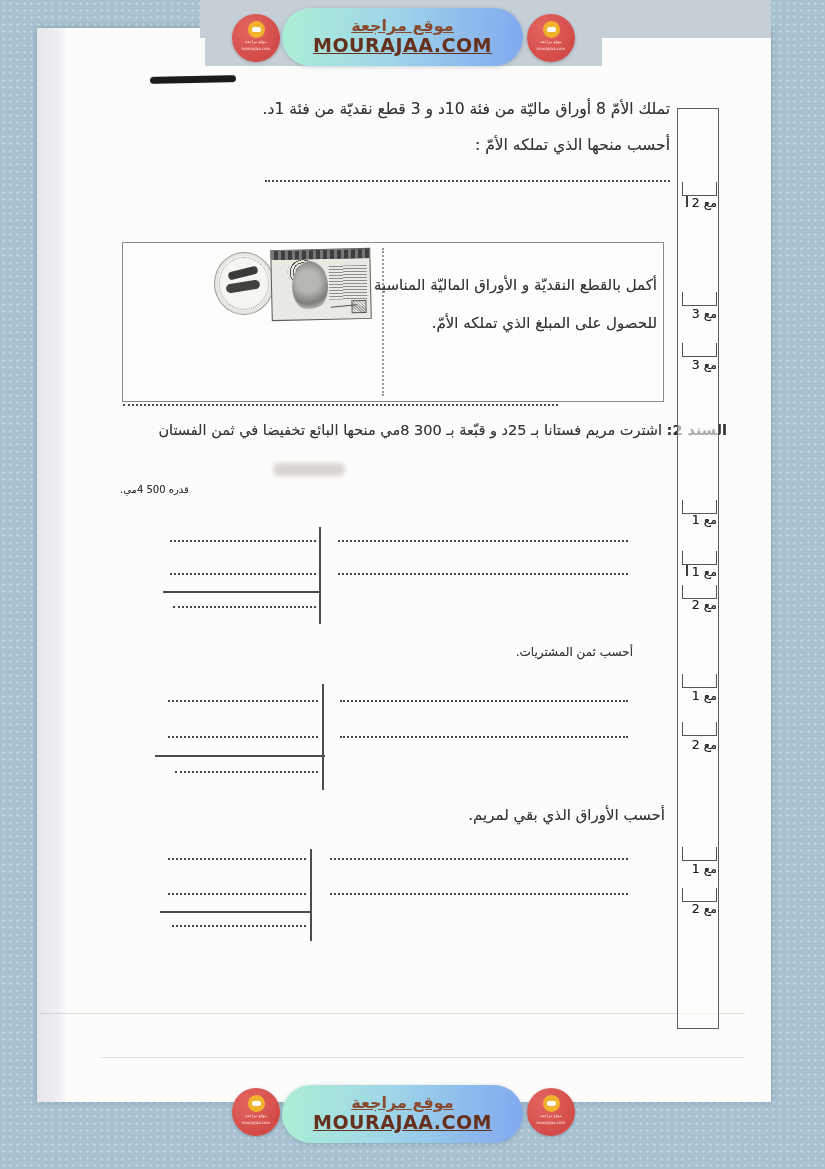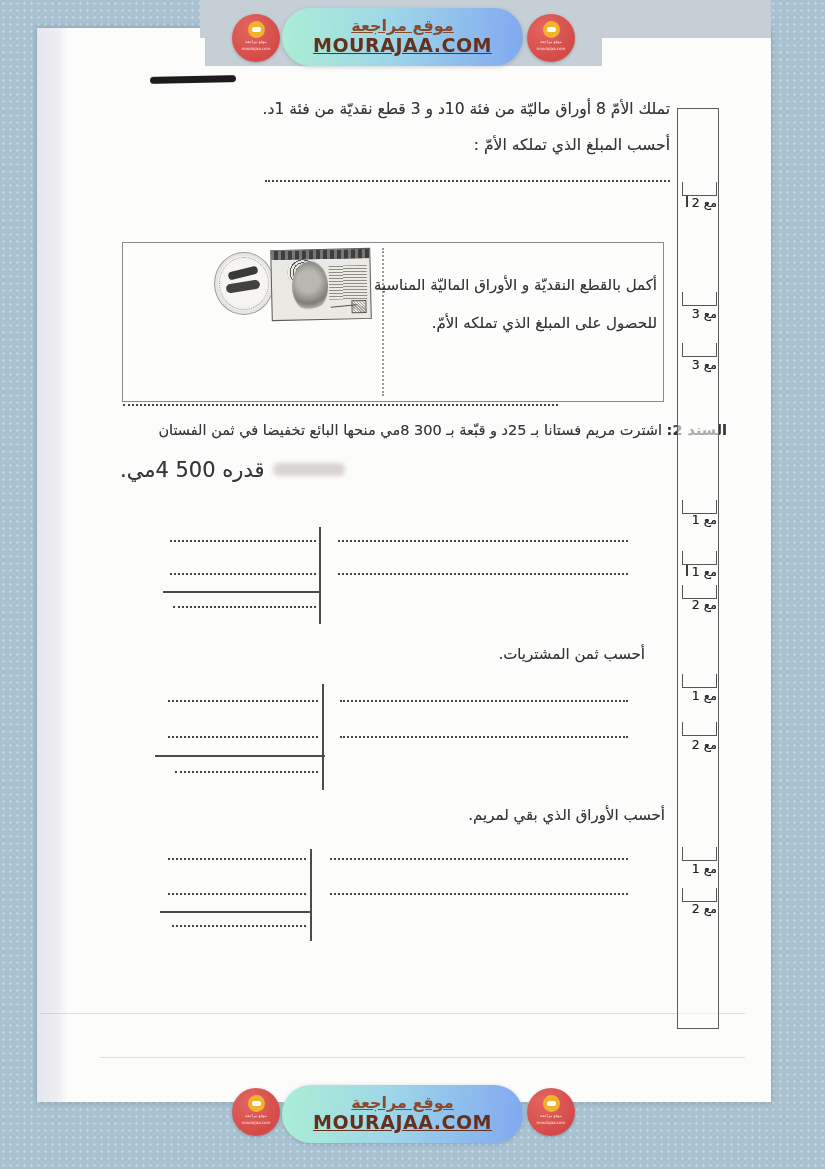--- a/index.html
+++ b/index.html
@@ -110,21 +110,21 @@
       <span class="bt">mourajaa.com</span>
     </div>
   </div>
 
   <div class="abs smudge"></div>
   <div class="abs smudge2"></div>
   <div class="abs faint1"></div>
   <div class="abs faint2"></div>
 
   <div class="abs doc" style="right:155px;top:100px;font-size:15.5px;">تملك الأمّ 8 أوراق ماليّة من فئة 10د و 3 قطع نقديّة من فئة 1د.</div>
-  <div class="abs doc" style="right:155px;top:136px;font-size:15.5px;">أحسب المبلغ الذي تملكه الأمّ :</div>
+  <div class="abs doc" style="right:155px;top:136px;font-size:15.5px;">أحسب منحها الذي تملكه الأمّ :</div>
   <div class="abs dots" style="left:265px;top:180px;width:405px;"></div>
 
   <div class="abs fbox">
     <div class="divider"></div>
   </div>
   <div class="abs doc" style="right:168px;top:276px;font-size:15px;">أكمل بالقطع النقديّة و الأوراق الماليّة المناسبة</div>
   <div class="abs doc" style="right:168px;top:314px;font-size:15px;">للحصول على المبلغ الذي تملكه الأمّ.</div>
   <div class="abs coin">
     <span class="rim"></span>
       <span class="f1"></span>
@@ -134,33 +134,33 @@
     <span class="band"></span>
       <span class="hair"></span>
       <span class="face"></span>
     <span class="engr"></span>
       <span class="seal"></span>
       <span class="sig"></span>
   </div>
   <div class="abs dots" style="left:123px;top:404px;width:435px;"></div>
 
   <div class="abs doc" style="right:98px;top:422px;font-size:14.5px;"><b>السند 2:</b><span> اشترت مريم فستانا بـ 25د و قبّعة بـ 300 8مي منحها البائع تخفيضا في ثمن الفستان</span></div>
-  <div class="abs doc" style="left:120px;top:458px;font-size:21px;">قدره 500 4مي.</div>
+  <div class="abs doc" style="left:120px;top:484px;font-size:10px;">قدره 500 4مي.</div>
 
   <div>
     <div class="abs vbar" style="left:319px;top:527px;height:97px;"></div>
     <div class="abs dots" style="left:170px;top:540px;width:146px;"></div>
     <div class="abs dots" style="left:170px;top:573px;width:146px;"></div>
     <div class="abs solid" style="left:163px;top:591px;width:158px;"></div>
     <div class="abs dots" style="left:173px;top:606px;width:143px;"></div>
     <div class="abs dots" style="left:338px;top:540px;width:290px;"></div>
     <div class="abs dots" style="left:338px;top:573px;width:290px;"></div>
   </div>
 
-  <div class="abs doc" style="right:180px;top:645px;font-size:15px;">أحسب ثمن المشتريات.</div>
+  <div class="abs doc" style="right:192px;top:645px;font-size:12px;">أحسب ثمن المشتريات.</div>
 
   <div>
     <div class="abs vbar" style="left:322px;top:684px;height:106px;"></div>
     <div class="abs dots" style="left:168px;top:700px;width:150px;"></div>
     <div class="abs dots" style="left:168px;top:736px;width:150px;"></div>
     <div class="abs solid" style="left:155px;top:755px;width:170px;"></div>
     <div class="abs dots" style="left:175px;top:771px;width:143px;"></div>
     <div class="abs dots" style="left:340px;top:700px;width:288px;"></div>
     <div class="abs dots" style="left:340px;top:736px;width:288px;"></div>
   </div>

